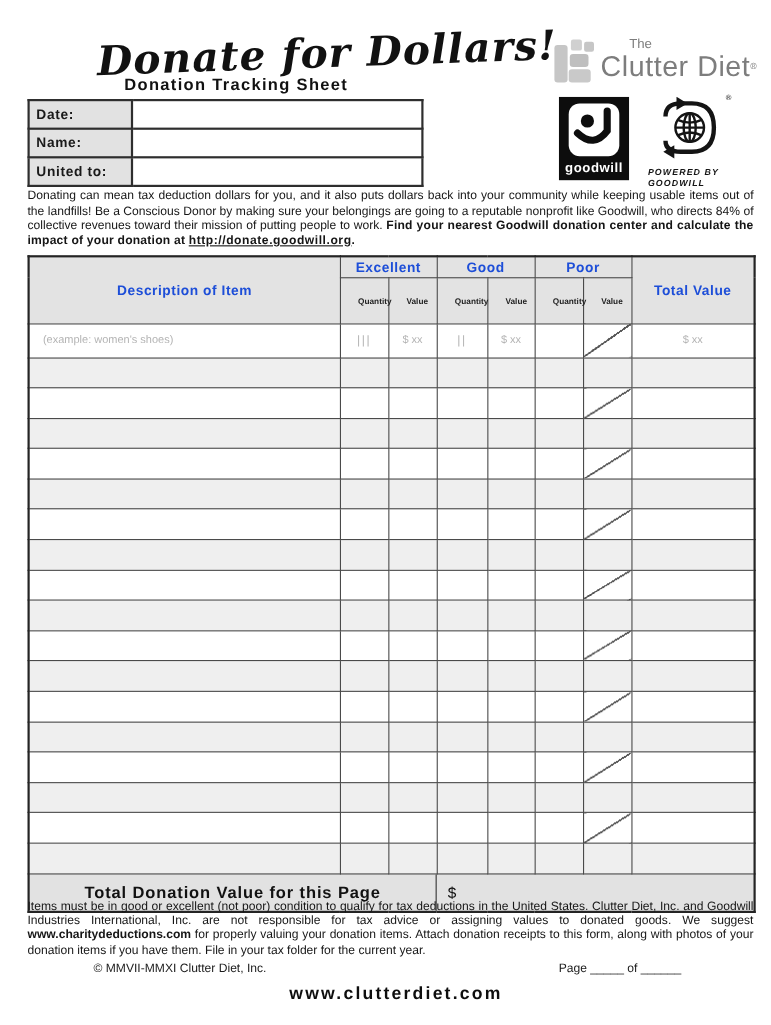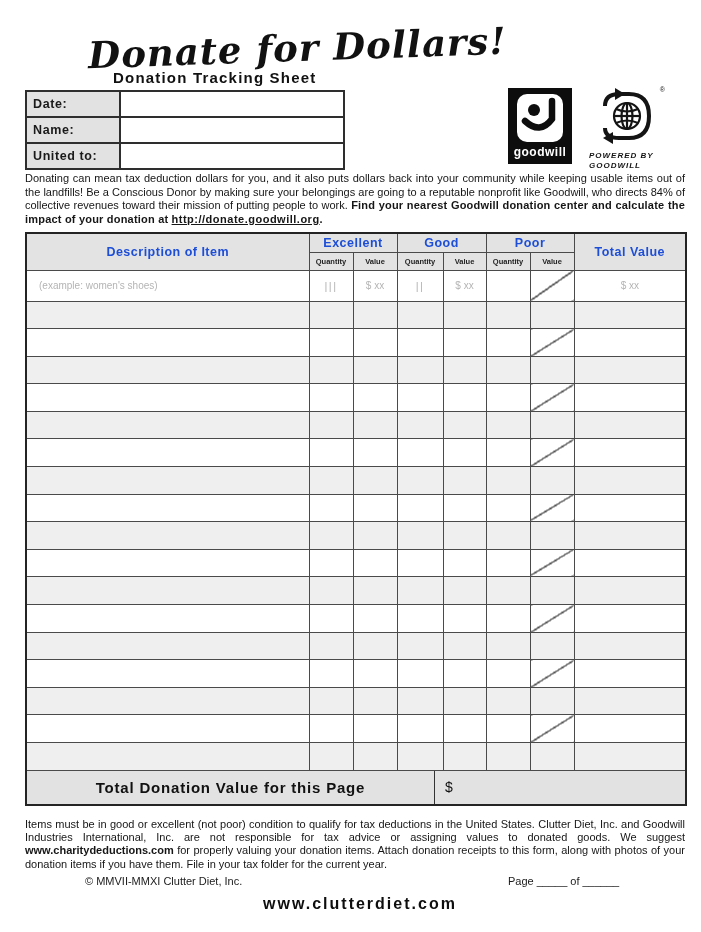--- a/index.html
+++ b/index.html
@@ -28,51 +28,51 @@
   
   .gw-logo{ position:absolute; left:508px; top:88px; width:64px; height:76px; }
   .gw-word{ position:absolute; bottom:5px; width:100%; text-align:center;
     color:#fff; font-weight:bold; font-size:12px; letter-spacing:0.5px; }
   .pb-logo{ position:absolute; left:589px; top:88px; width:78px; }
   .pb-reg{ position:absolute; right:2px; top:-2px; font-size:7px; color:#222; }
   .pb-text{ font-size:8px; font-weight:bold; letter-spacing:1px; color:#141414;
     line-height:10px; margin-top:1px; font-style:italic; }
 
   
-  .info-table{ position:absolute; left:25px; top:90px; width:320px;
+  .info-table{ position:absolute; left:25px; top:90px; width:360px;
     border-collapse:collapse; }
   .info-table td{ border:2px solid #2e2e2e; height:26px; }
   .info-label{ width:94px; background:#e2e2e2; font-weight:bold; font-size:12.5px;
     letter-spacing:0.6px; padding-left:6px; }
   .info-value{ background:#fff; }
 
   
   .intro{ position:absolute; left:25px; top:172px; width:660px;
     font-size:11px; line-height:13.6px; text-align:justify; color:#161616; }
   .intro b{ letter-spacing:0.2px; }
   .intro .link{ font-weight:bold; text-decoration:underline; letter-spacing:0.5px; }
 
   
   .main-table{ position:absolute; left:25px; top:232px; width:660px;
     border-collapse:collapse; table-layout:fixed; }
   .main-table th,.main-table td{ border:1px solid #4a4a4a; }
   .main-table{ border:2px solid #242424; }
   .main-table thead th{ background:#e3e3e3; }
   th.h-main{ font-size:12.5px; font-weight:bold; letter-spacing:0.5px; height:19px; color:#1d4ed8; }
-  th.h-sub{ font-size:7.5px; font-weight:bold; height:14px; color:#222; padding:4px; }
+  th.h-sub{ font-size:7.5px; font-weight:bold; height:14px; color:#222; padding:16px; }
   .ex-row td{ height:31px; color:#b4b4b4; font-size:10px; text-align:center; }
   .ex-row .ex-desc{ text-align:left; padding-left:12px; }
   .ex-row .tally{ font-size:11px; letter-spacing:1.5px; }
   .data-row td{ height:27.6px; }
   .data-row.shaded td{ background:#efefef; }
   td.diag{ background-image:linear-gradient(to bottom right,
       transparent 48.5%, #555 48.5%, #555 51.8%, transparent 51.8%); }
   .total-row td{ background:#e2e2e2; padding:0; height:33px; }
   .total-flex{ display:flex; align-items:center; height:33px; }
-  .total-label{ width:408px; text-align:center; font-weight:bold; font-size:15px;
+  .total-label{ width:370px; text-align:center; font-weight:bold; font-size:15px;
     letter-spacing:0.8px; border-right:1.5px solid #333; align-self:stretch;
     display:flex; align-items:center; justify-content:center; color:#111; }
   .total-cur{ padding-left:10px; font-size:14px; color:#111; }
 
   
   .disclaimer{ position:absolute; left:25px; top:818px; width:660px;
     font-size:11px; line-height:13.2px; text-align:justify; color:#161616; }
   .copyright{ position:absolute; left:85px; top:875px; font-size:11px; color:#1b1b1b; }
   .site{ position:absolute; left:263px; top:895px; font-size:16px; font-weight:bold;
     letter-spacing:2px; color:#0e0e0e; }
@@ -80,20 +80,35 @@
   .pageline span{ margin-right:3px; }
 </style>
 </head>
 <body>
 
 <div class="page">
 
   <div class="script-title">Donate for Dollars!</div>
   <div class="subtitle">Donation Tracking Sheet</div>
 
+  <div class="brand">
+    <span>
+      <svg width="40" height="46" viewBox="0 0 40 46">
+        <rect x="2" y="7" width="12" height="34" rx="3" fill="#c6c6c6"></rect>
+        <rect x="17" y="2" width="10" height="10" rx="2" fill="#d0d0d0"></rect>
+        <rect x="29" y="4" width="9" height="9" rx="2" fill="#c6c6c6"></rect>
+        <rect x="16" y="15" width="17" height="12" rx="3" fill="#bfbfbf"></rect>
+        <rect x="15" y="29" width="20" height="12" rx="3" fill="#c9c9c9"></rect>
+      </svg>
+    </span>
+    <span class="brand-text">
+      <div class="brand-the">The</div>
+      <div><span class="brand-name">Clutter Diet</span><span class="brand-reg">®</span></div>
+    </span>
+  </div>
 
   <div class="gw-logo">
     <svg width="64" height="76" viewBox="0 0 64 76">
       <rect width="64" height="76" fill="#0d0d0d"></rect>
       <rect x="9" y="6" width="46" height="48" rx="10" fill="#ffffff"></rect>
       <circle cx="26" cy="22" r="6" fill="#0d0d0d"></circle>
       <path d="M44 13 V31 Q32 47 17 33" stroke="#0d0d0d" stroke-width="6.5" fill="none" stroke-linecap="round"></path>
     </svg>
     <div class="gw-word">goodwill</div>
   </div>

